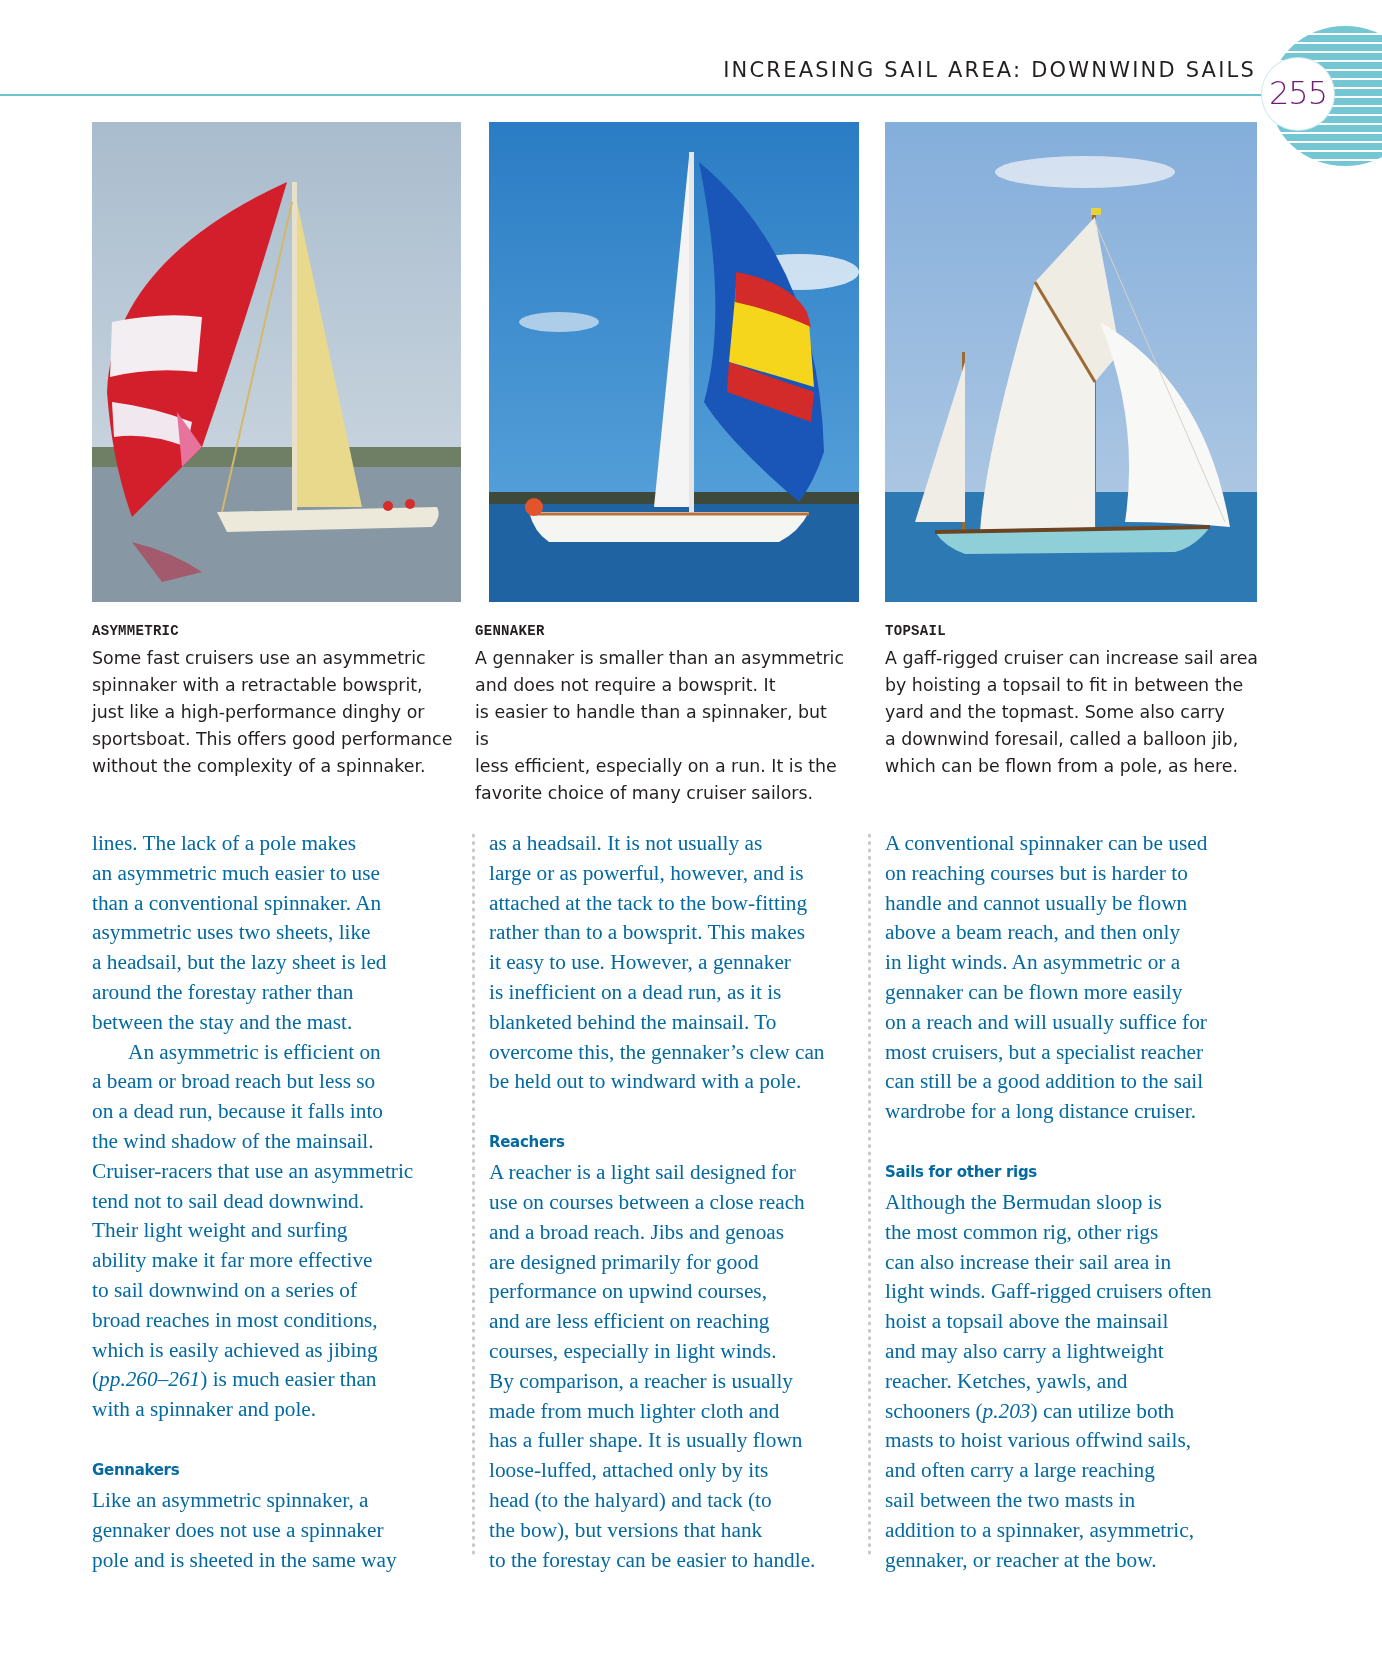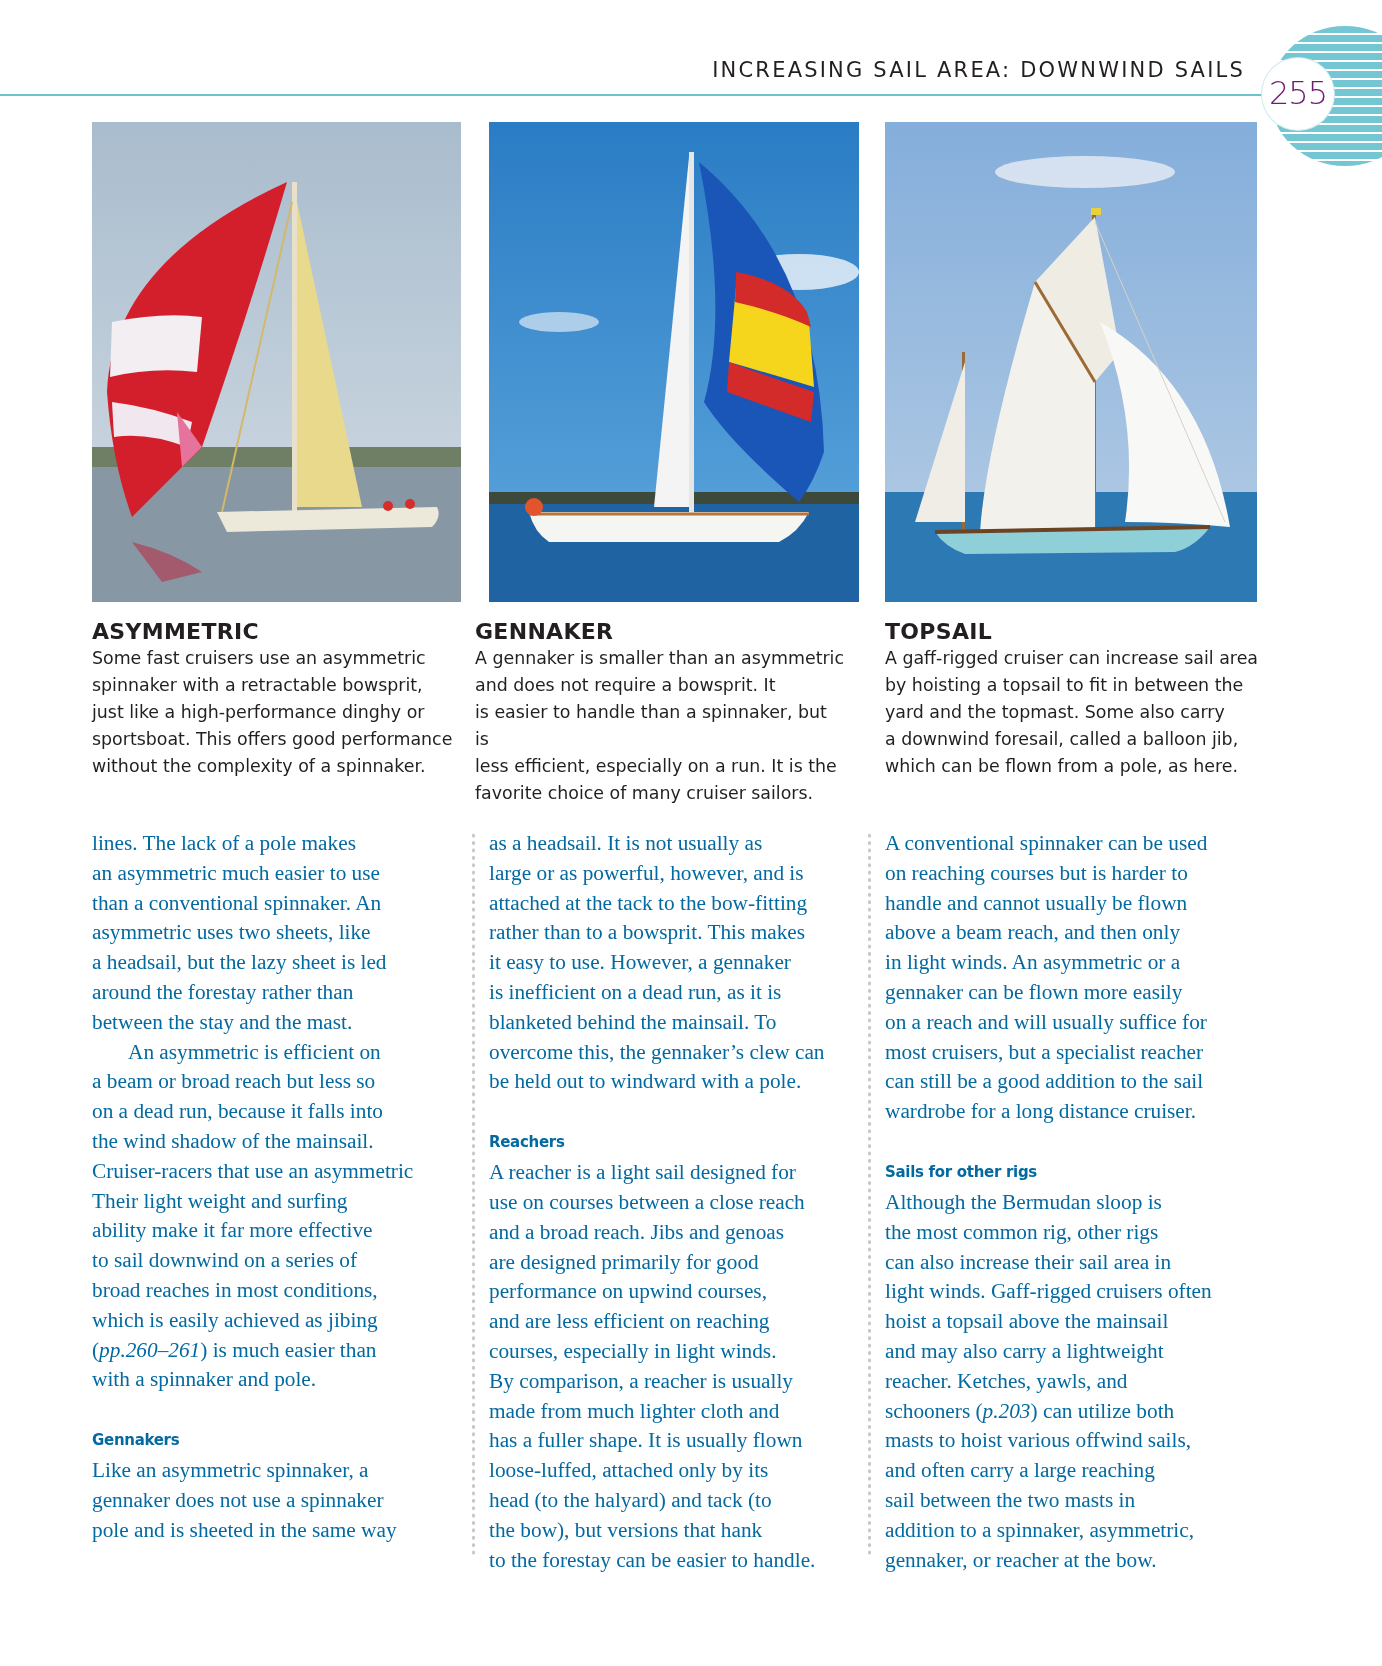--- a/index.html
+++ b/index.html
@@ -5,21 +5,21 @@
   html, body { margin: 0; padding: 0; background: #ffffff; }
   body { width: 1382px; height: 1666px; position: relative; overflow: hidden; color: #231f20; }
 
   .running-head {
     position: absolute; left: 0; top: 0; width: 1382px; height: 110px;
   }
   .running-head .rule {
     position: absolute; left: 0; top: 94px; width: 1270px; height: 2px; background: #6cc3cf;
   }
   .running-head .title {
-    position: absolute; right: 137px; top: 58px;
+    position: absolute; right: 126px; top: 58px;
     font-family: "DejaVu Sans", sans-serif; font-size: 21px; letter-spacing: 2.2px;
     color: #231f20; font-weight: normal;
   }
   .folio-badge {
     position: absolute; left: 1270px; top: 26px; width: 150px; height: 140px;
   }
   .folio-disc {
     position: absolute; left: 0; top: 0; width: 150px; height: 140px; border-radius: 50%;
     background: repeating-linear-gradient(180deg, #5bbccb 0px, #5bbccb 7px, #ffffff 7px, #ffffff 9px);
     opacity: 0.85;
@@ -39,21 +39,21 @@
   }
   .photo svg { width: 100%; height: 100%; display: block; }
   .photo-1 { left: 92px; width: 369px; }
   .photo-2 { left: 489px; width: 370px; }
   .photo-3 { left: 885px; width: 372px; }
 
   .caption {
     position: absolute; top: 618px; width: 370px;
     font-family: "DejaVu Sans", sans-serif; font-size: 17.4px; line-height: 27px; color: #231f20;
   }
-  .caption .cap-title { font-weight: bold; font-size: 22px; letter-spacing: 0.3px; }
+  .caption .cap-title { font-weight: bold; font-size: 14px; letter-spacing: 0.3px; font-family: Liberation Mono, monospace; }
   .caption-1 { left: 92px; }
   .caption-2 { left: 475px; }
   .caption-3 { left: 885px; width: 380px; }
 
   .column {
     position: absolute; top: 829px; width: 370px;
     font-family: "Liberation Serif", serif; font-size: 21.3px; line-height: 29.8px; color: #0369a1;
   }
   .column p { margin: 0; }
   .column .subhead {
@@ -198,20 +198,21 @@
     <span class="line">a headsail, but the lazy sheet is led</span>
     <span class="line">around the forestay rather than</span>
     <span class="line">between the stay and the mast.</span>
   </p>
   <p>
     <span class="line" style="padding-left:36px">An asymmetric is efficient on</span>
     <span class="line">a beam or broad reach but less so</span>
     <span class="line">on a dead run, because it falls into</span>
     <span class="line">the wind shadow of the mainsail.</span>
     <span class="line">Cruiser-racers that use an asymmetric</span>
+    <span class="line">tend not to sail dead downwind.</span>
     <span class="line">Their light weight and surfing</span>
     <span class="line">ability make it far more effective</span>
     <span class="line">to sail downwind on a series of</span>
     <span class="line">broad reaches in most conditions,</span>
     <span class="line">which is easily achieved as jibing</span>
     <span class="line"><span>(</span><i>pp.260–261</i><span>) is much easier than</span></span>
     <span class="line">with a spinnaker and pole.</span>
   </p>
   <div class="subhead">Gennakers</div>
   <p>

